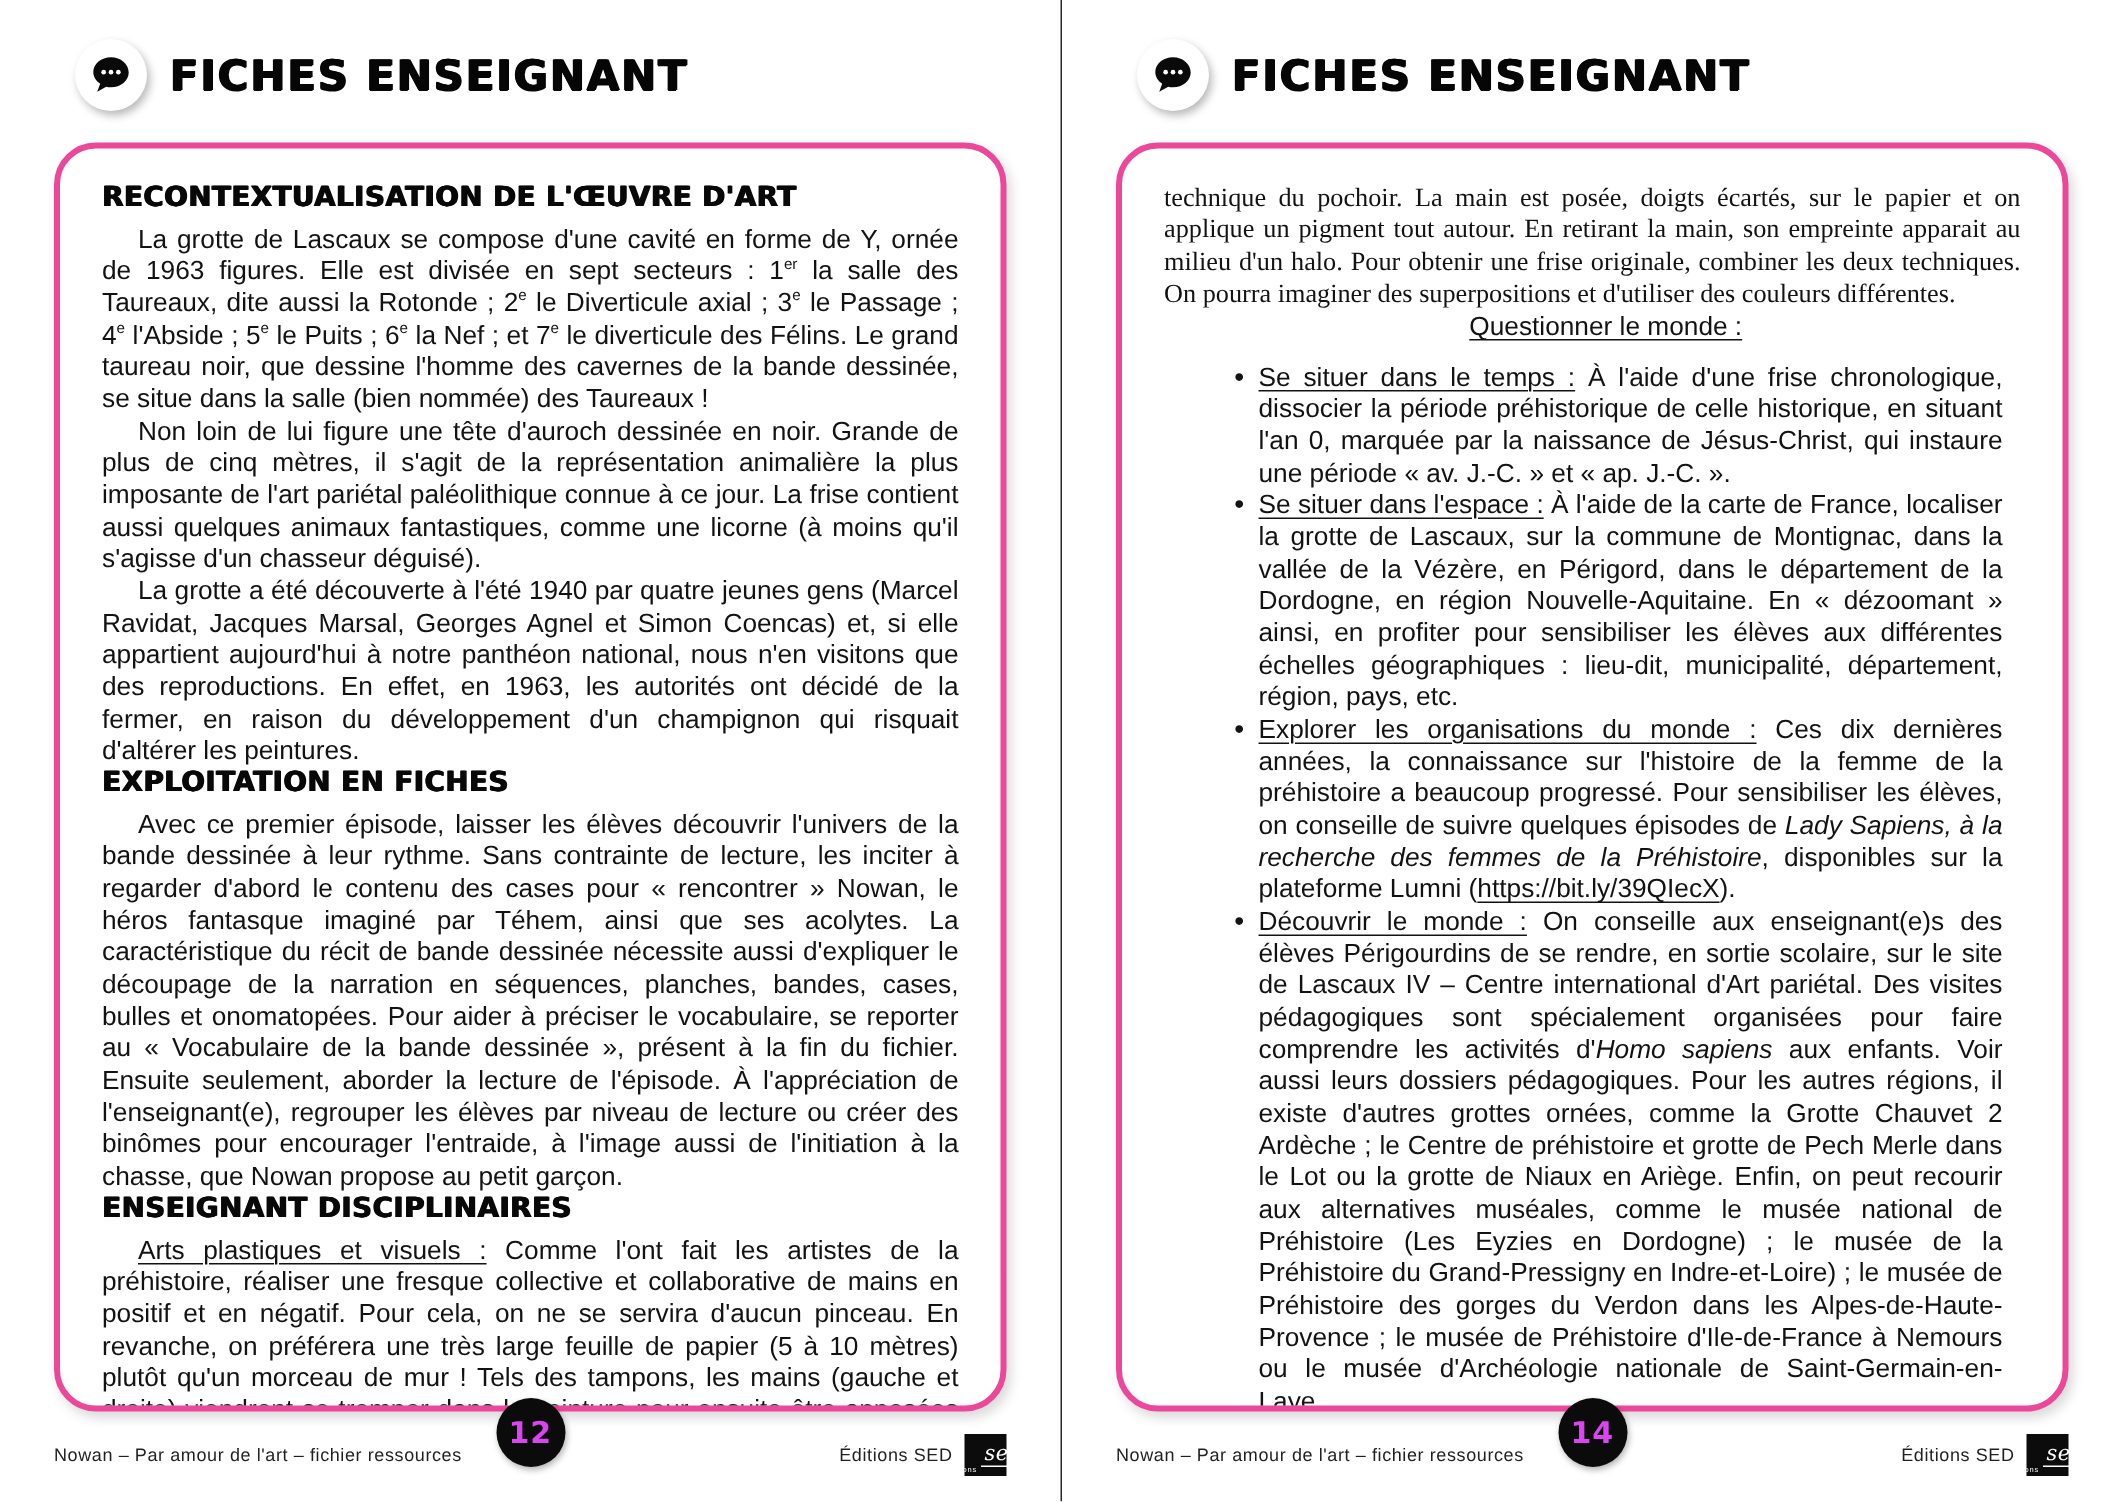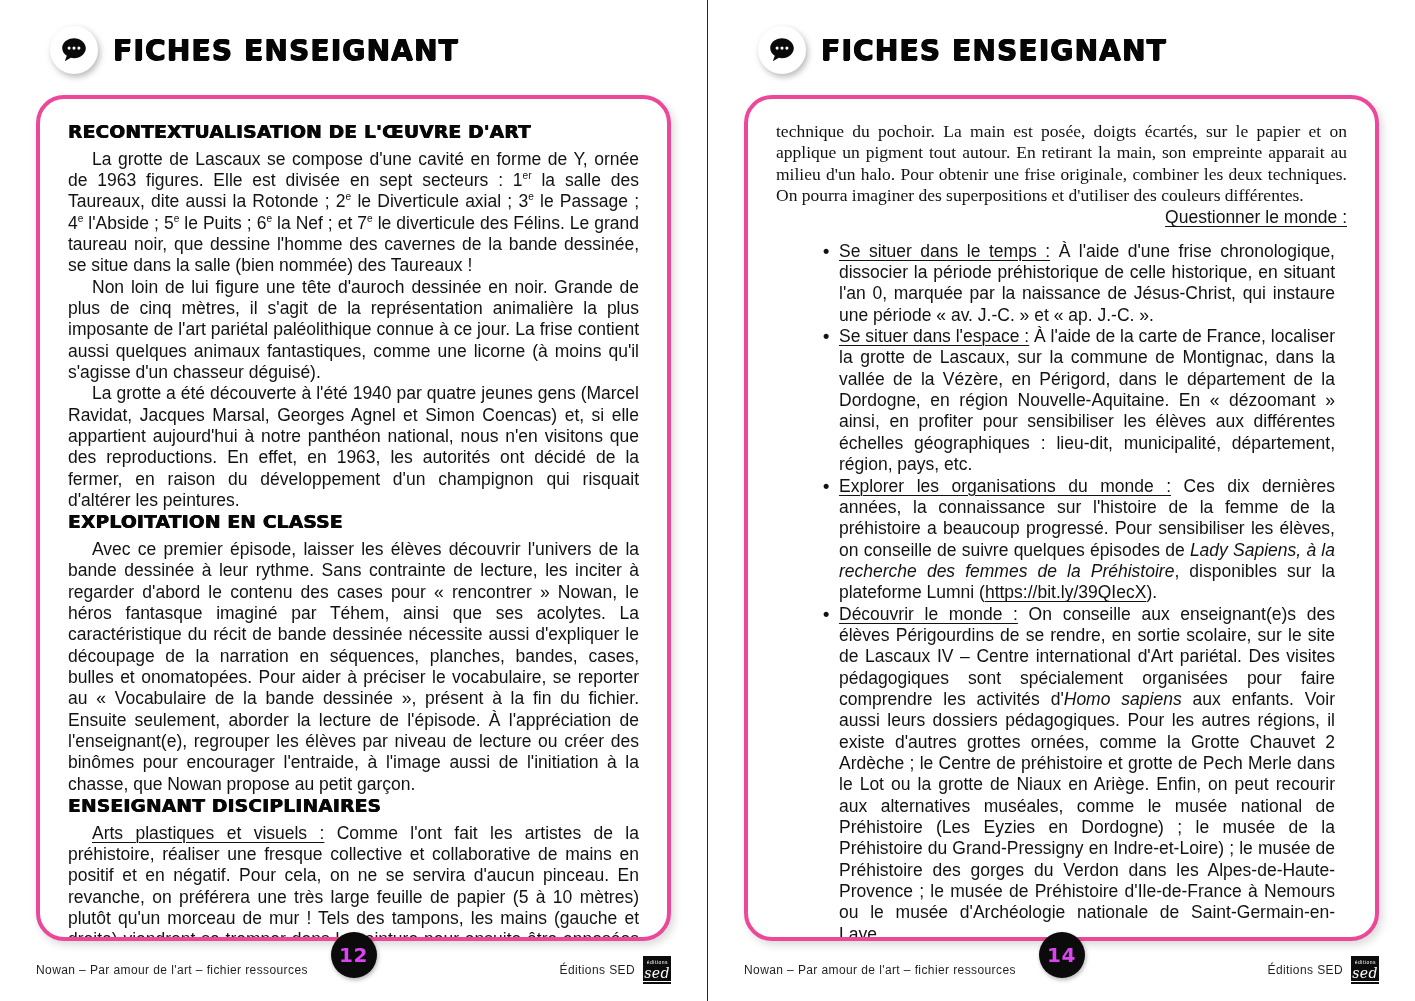--- a/index.html
+++ b/index.html
@@ -40,37 +40,37 @@
     text-shadow:0.6px 0 #080808, -0.3px 0 #080808; text-align:left;
   }
   h2.heading:first-child { margin-top:0; }
 
   .para { margin:0; text-indent:24px; }
   .para.noindent { text-indent:0;font-family:Liberation Serif, serif; }
   u { text-decoration:underline; text-underline-offset:2.5px; text-decoration-thickness:1px; }
   sup { font-size:0.58em; vertical-align:super; line-height:0; }
   i { font-style:italic; }
 
-  .subheading { margin:1px 0 1px 18px; text-align:right; }
+  .subheading { margin:1px 0 1px 18px; text-align:center; }
 
   ul.bullets { margin:12px; padding:0 0 0 35px; list-style:none; }
   ul.bullets li { position:relative; padding-left:16px; margin:0; }
   ul.bullets li::before { content:"\2022"; position:absolute; left:0; top:0; font-size:18px; font-weight:bold; }
   .doc-link { color:inherit; }
 
   
   .footer {
     position:absolute; left:36px; right:36px; bottom:17px;
     display:flex; justify-content:space-between; align-items:center;
     font-size:12px; font-weight:300; color:#1f1f1f; letter-spacing:0.4px;margin-top:47px;
   }
   .footer-right { display:flex; align-items:center; gap:8px;text-align:right; }
   .sed-logo {
     width:28px; height:28px; background:#0c0c0c; color:#fff;
-    display:flex; flex-direction:column; align-items:center; justify-content:center;
+    display:flex; flex-direction:row; align-items:center; justify-content:center;
     line-height:1; flex:0 0 auto;
   }
   .sed-logo .tiny { font-size:5px; letter-spacing:0.5px; align-self:flex-end; margin:1px 3px 1px 0; }
   .sed-logo .main { font-family:"DejaVu Serif", serif; font-style:italic; font-size:14px; border-bottom:1px solid #fff; padding:0 2px 1px 2px; }
 
   .page-badge {
     position:absolute; left:50%; bottom:23px; transform:translateX(-50%);
     width:46px; height:46px; border-radius:50%; background:#0b0b0b; color:#d946ef;
     display:flex; align-items:center; justify-content:center;
     font-size:20px; font-weight:900; font-family:"DejaVu Sans", sans-serif;
@@ -101,21 +101,21 @@
       <div class="card-inner">
         <section>
           <h2 class="heading">RECONTEXTUALISATION DE L'ŒUVRE D'ART</h2>
           <div>
               <p class="para"><span>La grotte de Lascaux se compose d'une cavité en forme de Y, ornée de 1963 figures. Elle est divisée en sept secteurs : 1</span><sup>er</sup><span> la salle des Taureaux, dite aussi la Rotonde ; 2</span><sup>e</sup><span> le Diverticule axial ; 3</span><sup>e</sup><span> le Passage ; 4</span><sup>e</sup><span> l'Abside ; 5</span><sup>e</sup><span> le Puits ; 6</span><sup>e</sup><span> la Nef ; et 7</span><sup>e</sup><span> le diverticule des Félins. Le grand taureau noir, que dessine l'homme des cavernes de la bande dessinée, se situe dans la salle (bien nommée) des Taureaux !</span></p>
               <p class="para"><span>Non loin de lui figure une tête d'auroch dessinée en noir. Grande de plus de cinq mètres, il s'agit de la représentation animalière la plus imposante de l'art pariétal paléolithique connue à ce jour. La frise contient aussi quelques animaux fantastiques, comme une licorne (à moins qu'il s'agisse d'un chasseur déguisé).</span></p>
               <p class="para"><span>La grotte a été découverte à l'été 1940 par quatre jeunes gens (Marcel Ravidat, Jacques Marsal, Georges Agnel et Simon Coencas) et, si elle appartient aujourd'hui à notre panthéon national, nous n'en visitons que des reproductions. En effet, en 1963, les autorités ont décidé de la fermer, en raison du développement d'un champignon qui risquait d'altérer les peintures.</span></p>
             </div>
         </section>
         <section>
-          <h2 class="heading">EXPLOITATION EN CLASSE</h2>
+          <h2 class="heading">EXPLOITATION EN FICHES</h2>
           <div>
               <p class="para"><span>Avec ce premier épisode, laisser les élèves découvrir l'univers de la bande dessinée à leur rythme. Sans contrainte de lecture, les inciter à regarder d'abord le contenu des cases pour « rencontrer » Nowan, le héros fantasque imaginé par Téhem, ainsi que ses acolytes. La caractéristique du récit de bande dessinée nécessite aussi d'expliquer le découpage de la narration en séquences, planches, bandes, cases, bulles et onomatopées. Pour aider à préciser le vocabulaire, se reporter au « Vocabulaire de la bande dessinée », présent à la fin du fichier. Ensuite seulement, aborder la lecture de l'épisode. À l'appréciation de l'enseignant(e), regrouper les élèves par niveau de lecture ou créer des binômes pour encourager l'entraide, à l'image aussi de l'initiation à la chasse, que Nowan propose au petit garçon.</span></p>
             </div>
         </section>
         <section>
           <h2 class="heading">ENSEIGNANT DISCIPLINAIRES</h2>
           <div>
               <p class="para"><u>Arts plastiques et visuels :</u><span> Comme l'ont fait les artistes de la préhistoire, réaliser une fresque collective et collaborative de mains en positif et en négatif. Pour cela, on ne se servira d'aucun pinceau. En revanche, on préférera une très large feuille de papier (5 à 10 mètres) plutôt qu'un morceau de mur ! Tels des tampons, les mains (gauche et droite) viendront se tremper dans la peinture pour ensuite être apposées en plusieurs endroits du papier. On aboutira ainsi à une frise de mains positives. La frise de mains négatives s'obtient grâce à la</span></p>
             </div>
         </section>

